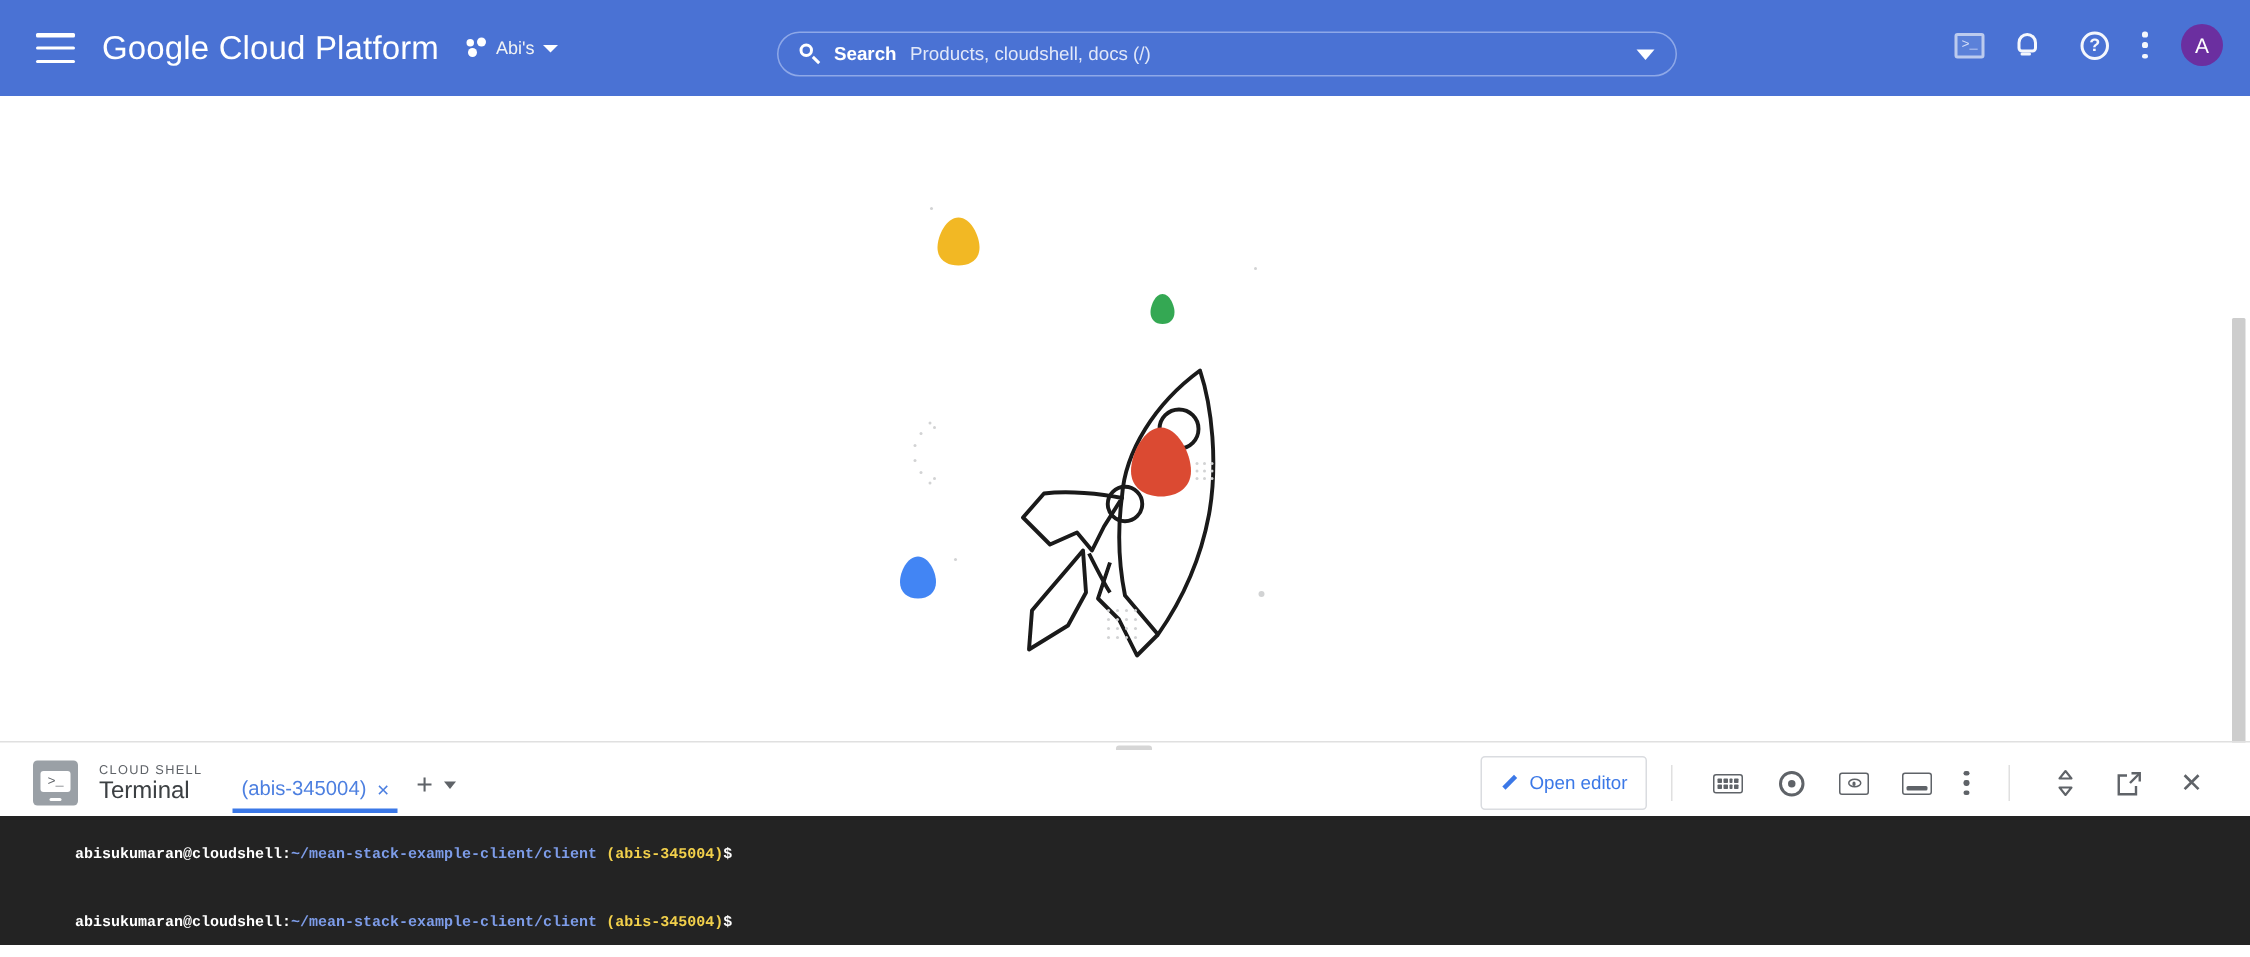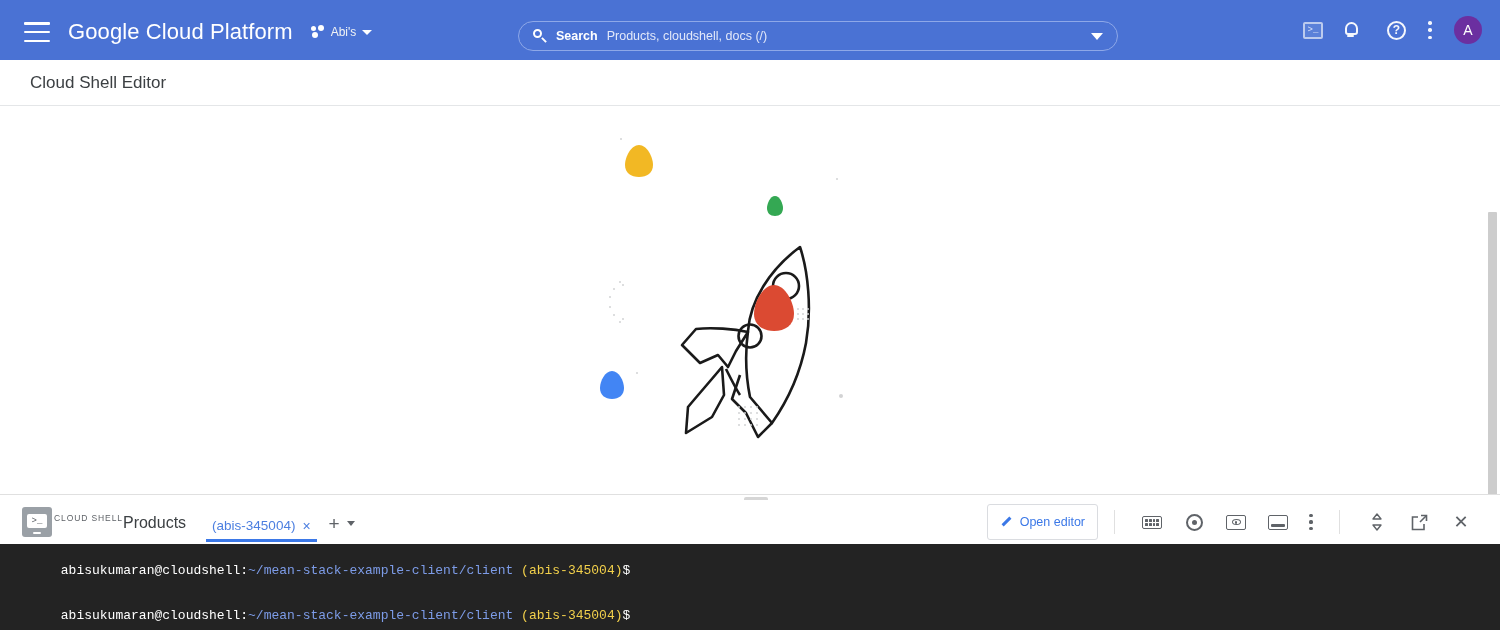--- a/index.html
+++ b/index.html
@@ -148,21 +148,21 @@
   .shell-logo .scr {
     width: 20px; height: 14px; background: #fff; border-radius: 2px;
     display: flex; align-items: center; justify-content: center;
     font-family: "Liberation Mono", monospace; font-size: 9px; color: #5f6368;
     margin-bottom: 3px;
   }
   .shell-logo:after {
     content: ""; position: absolute; bottom: 3px; left: 11px;
     width: 8px; height: 2px; background: #fff; border-radius: 1px;
   }
-  .term-titles { margin-left: 2px; display: flex; justify-content: center; }
+  .term-titles { margin-left: 14px; display: flex; flex-direction: column; justify-content: center; }
   .term-eyebrow { font-size: 8.5px; letter-spacing: .9px; color: #5f6368; }
   .term-name { font-size: 16px; color: #3c4043; margin-top: 1px; }
   .term-tabs { margin-left: 20px; display: flex; align-items: flex-end; height: 44px; padding-bottom: 2px; }
   .term-tab {
     position: relative; display: flex; align-items: center; gap: 7px;
     padding: 0 6px 9px 6px; cursor: pointer;
   }
   .term-tab-label { color: #4c7fe0; font-size: 13.5px; }
   .tab-close { color: #4c7fe0; font-size: 14px; line-height: 1; }
   .tab-underline {
@@ -210,22 +210,22 @@
              justify-content: space-between; align-items:center; }
   .dots-v2 b { width:3.2px;height:3.2px;background:#5f6368;border-radius:50%;display:block; }
   .close-x { font-size: 18px; color: #5f6368; line-height: 1; }
 
   
   .terminal {
     position: absolute; top: 544px; left: 0; width: 1500px; height: 86px;
     background: #232323; padding: 4px 0 0 14px; overflow: hidden;
   }
   .term-line {
-    font-family: "Liberation Mono", monospace; font-size: 13px;
-    line-height: 15px; white-space: pre; font-weight: normal;
+    font-family: "Liberation Mono", monospace; font-size: 10px;
+    line-height: 15px; white-space: pre; font-weight: bold;
   }
   .c-user { color: #ffffff; }
   .c-path { color: #7d9ce8; }
   .c-proj { color: #f2d04b; }
   .c-dollar { color: #ffffff; }
   .term-bottom-strip {
     position: absolute; top: 630px; left: 0; width: 1500px; height: 8px; background: #ffffff;
   }
 </style>
 </head>
@@ -268,23 +268,20 @@
       <div class="hicon help-icon">?</div>
       <div class="hicon dots-v">
           <b></b>
           <b></b>
           <b></b>
         </div>
       <div class="avatar">A</div>
     </div>
   </div>
 
-  <div class="title-bar">
-    <div class="page-title">Cloud Shell Editor</div>
-  </div>
 
   <div class="canvas">
     <div class="rocket-art">
       <svg width="320" height="340" viewBox="0 0 320 340" xmlns="http://www.w3.org/2000/svg">
 
         <path d="M148 180 C150 150 170 118 200 96 C208 120 212 158 206 192 C200 224 186 252 172 272
                  L150 246 C146 226 145 202 148 180 Z" fill="none" stroke="#1a1a1a" stroke-width="2.6" stroke-linejoin="round"></path>
 
         <path d="M148 181 C134 178 112 176 96 178 L82 194 L100 212 L118 204 L128 216 L136 200 Z" fill="none" stroke="#1a1a1a" stroke-width="2.6" stroke-linejoin="round"></path>
 
@@ -373,21 +370,21 @@
 
   <div class="panel-divider"></div>
   <div class="drag-handle"></div>
 
   <div class="term-toolbar">
     <div class="shell-logo">
       <div class="scr">&gt;_</div>
     </div>
     <div class="term-titles">
       <div class="term-eyebrow">CLOUD SHELL</div>
-      <div class="term-name">Products</div>
+      <div class="term-name">Terminal</div>
     </div>
 
     <div class="term-tabs">
       <div class="term-tab">
         <span class="term-tab-label">(abis-345004)</span>
         <span class="tab-close">×</span>
         <span class="tab-underline"></span>
       </div>
       <div class="tab-add">
         <span class="plus">+</span>

